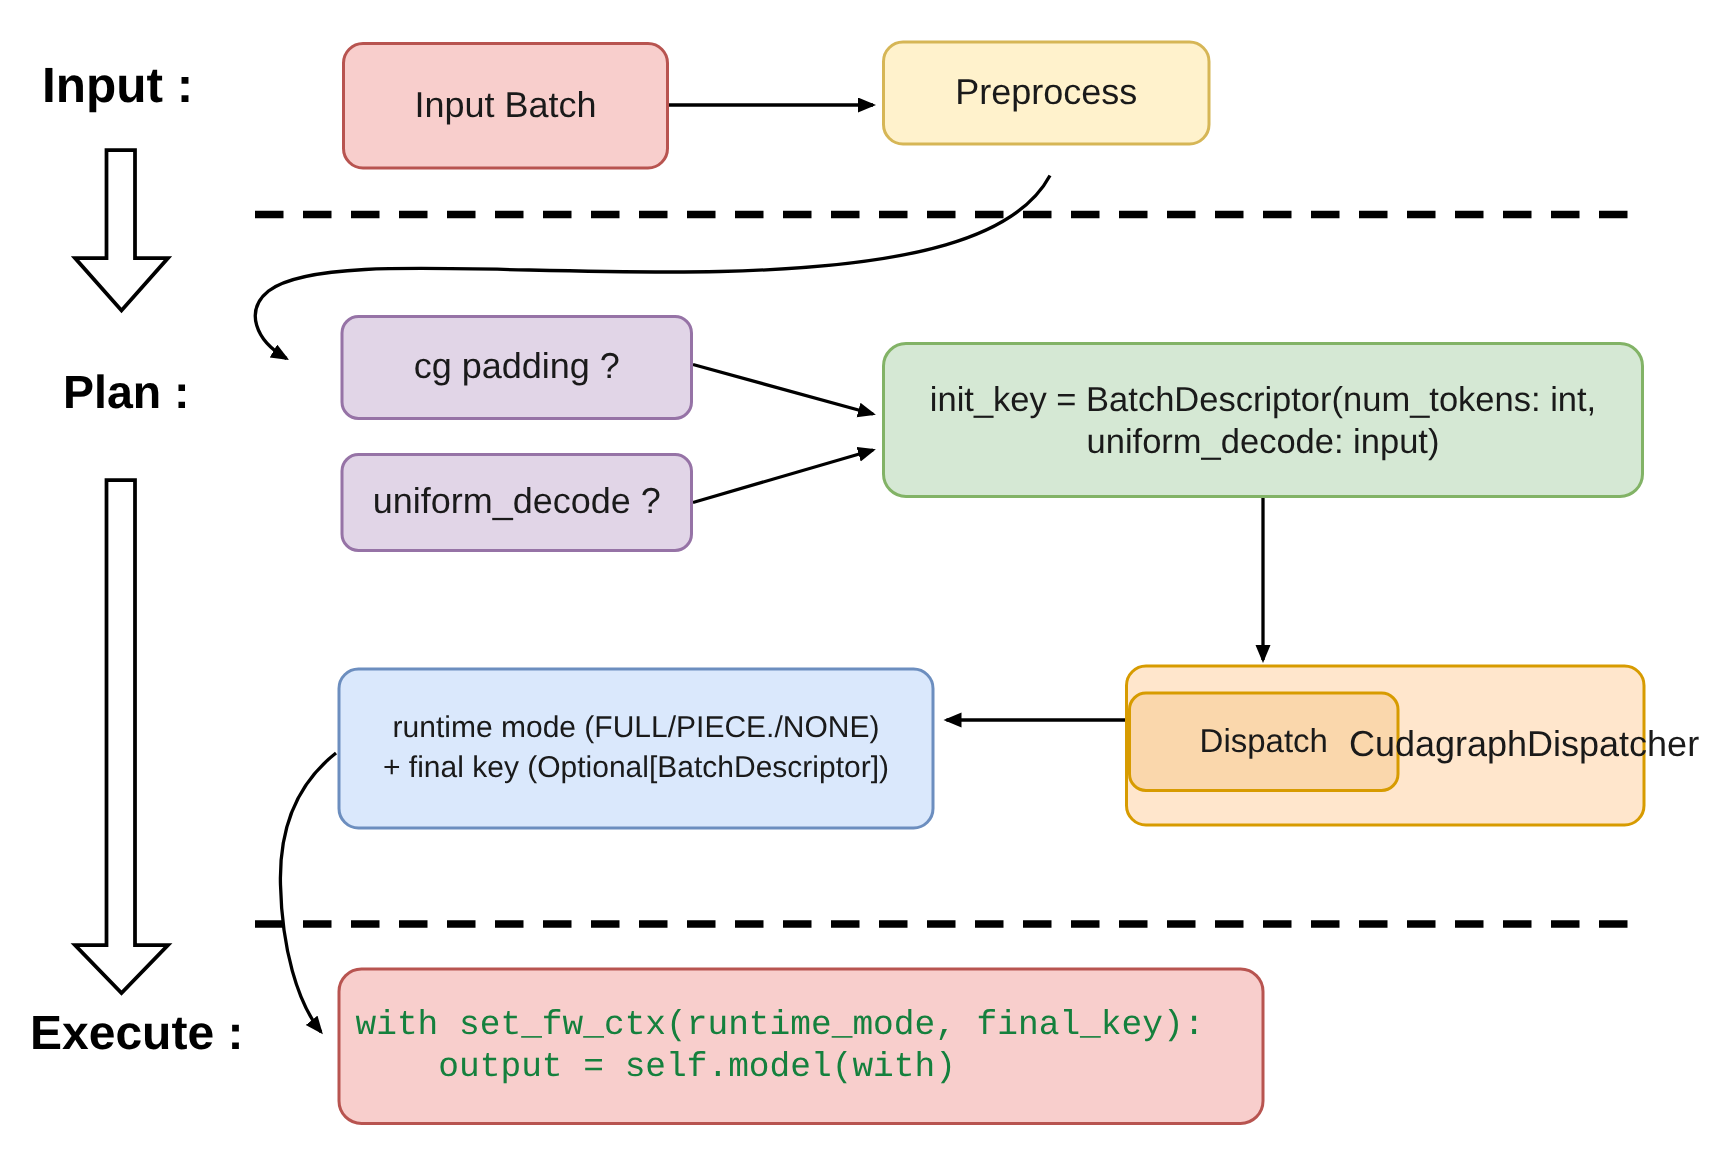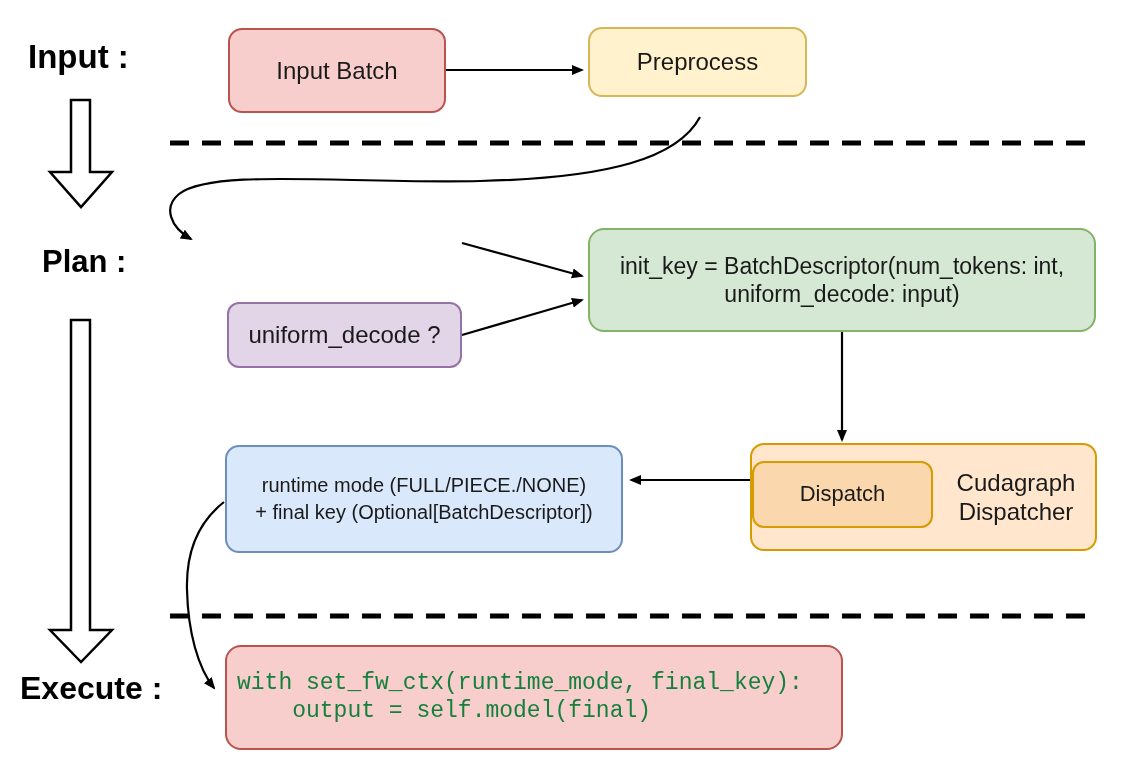--- a/index.html
+++ b/index.html
@@ -23,21 +23,21 @@
   .orange-outer{background:#ffe6cc;border-color:#d79b00;}
   .orange-inner{background:#fad7ac;border-color:#d79b00;}
   #node-input-batch  {left:228px;top:28px;width:218px;height:85px;border-radius:14px;font-size:24px;}
   #node-preprocess   {left:588px;top:27px;width:219px;height:70px;border-radius:14px;font-size:24px;}
   #node-cg-padding   {left:227px;top:210px;width:235px;height:70px;border-radius:12px;font-size:24px;}
   #node-uniform-decode{left:227px;top:302px;width:235px;height:66px;border-radius:12px;font-size:24px;}
   #node-init-key     {left:588px;top:228px;width:508px;height:104px;border-radius:16px;font-size:23px;}
   #node-dispatcher   {left:750px;top:443px;width:347px;height:108px;border-radius:14px;}
   #node-dispatch     {left:752px;top:461px;width:181px;height:67px;border-radius:12px;font-size:22px;}
   #dispatcher-label  {position:absolute;left:935px;top:443px;width:162px;height:108px;
-                      display:flex;flex-direction:column;align-items:center;justify-content:center;
+                      display:flex;flex-direction:row;align-items:center;justify-content:center;
                       font-size:24px;line-height:1.22;color:#1a1a1a;text-align:center;}
   #node-runtime-mode {left:225px;top:445px;width:398px;height:108px;border-radius:14px;font-size:20px;line-height:1.35;}
   #node-execute-code {left:225px;top:645px;width:618px;height:105px;border-radius:16px;
                       font-family:"Liberation Mono",monospace;font-size:23px;color:#15803d;
                       align-items:flex-start;text-align:left;padding-left:10px;line-height:1.2;}
   #node-execute-code div{white-space:pre;}
   #label-input  {left:28px;top:40px;font-size:33px;}
   #label-plan   {left:42px;top:246px;font-size:31px;}
   #label-execute{left:20px;top:672px;font-size:32px;}
   svg.layer{position:absolute;left:0;top:0;}
@@ -75,20 +75,23 @@
   <div class="section-label" id="label-execute">Execute :</div>
 
   <div class="node red" id="node-input-batch">
     <div>Input Batch</div>
   </div>
 
   <div class="node yellow" id="node-preprocess">
     <div>Preprocess</div>
   </div>
 
+  <div class="node purple" id="node-cg-padding">
+    <div>cg padding ?</div>
+  </div>
 
   <div class="node purple" id="node-uniform-decode">
     <div>uniform_decode ?</div>
   </div>
 
   <div class="node green" id="node-init-key">
     <div>init_key = BatchDescriptor(num_tokens: int,</div>
     <div>uniform_decode: input)</div>
   </div>
 
@@ -101,16 +104,16 @@
     <div>Dispatcher</div>
   </div>
 
   <div class="node blue" id="node-runtime-mode">
     <div>runtime mode (FULL/PIECE./NONE)</div>
     <div>+ final key (Optional[BatchDescriptor])</div>
   </div>
 
   <div class="node red" id="node-execute-code">
     <div>with set_fw_ctx(runtime_mode, final_key):</div>
-    <div>    output = self.model(final)</div>
+    <div>    output = self.model(with)</div>
   </div>
 
 </div>
 
 </body></html>

